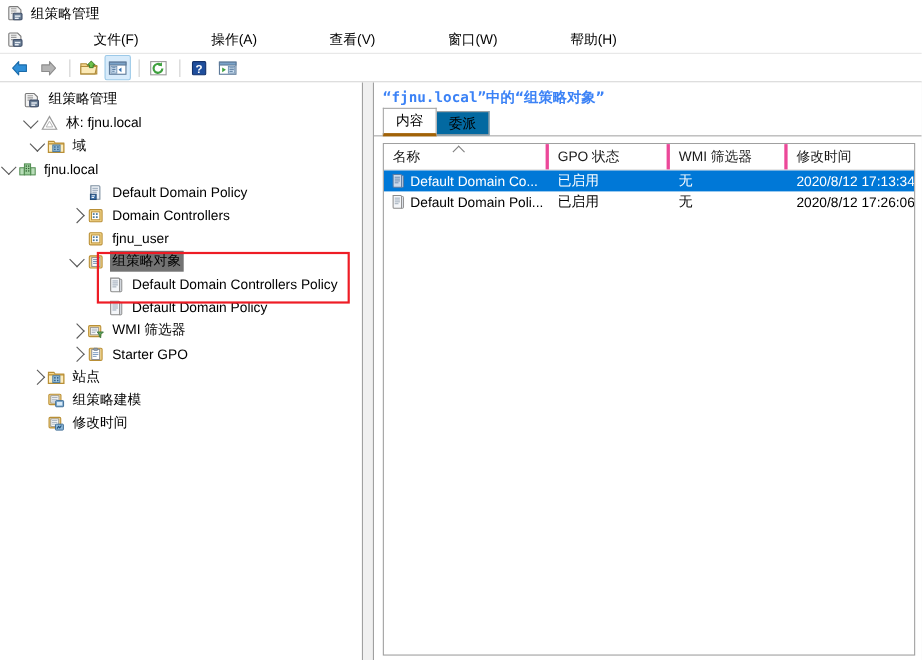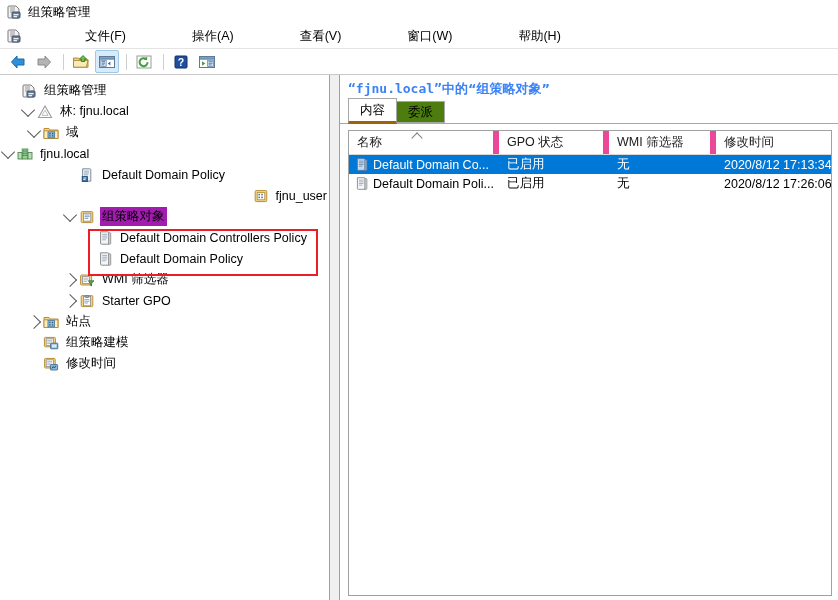--- a/index.html
+++ b/index.html
@@ -141,21 +141,21 @@
     display: flex;
     align-items: center;
     justify-content: center;
   }
   .tnode .tlabel {
     font-size: 12.5px;
     color: #000;
     padding: 1px 2px;
   }
   .tnode.sel-inactive .tlabel {
-    background: #a21caf;
+    background: #737373;
   }
 
   .chev {
     width: 9px;
     height: 9px;
     border-right: 1.6px solid #5a5a5a;
     border-bottom: 1.6px solid #5a5a5a;
   }
   .chev.right { transform: rotate(-45deg); }
   .chev.down  { transform: rotate(45deg); margin-top:-3px; }
@@ -186,21 +186,21 @@
     height: 22px;
     padding-left: 8px;
     position: relative;
     border-bottom: 1px solid #a7a7a7;
     box-sizing: border-box;
   }
   .tab {
     font-size: 12.5px;
     padding: 3px 11px 3px;
     border: 1px solid #a7a7a7;
-    background: #4d7c0f;
+    background: #0369a1;
     margin-right: -1px;
     cursor: default;
     position: relative;
     line-height: 14px;
   }
   .tab.active {
     background: #ffffff;
     border-bottom: 3px solid #a16207;
     z-index: 2;
     margin-bottom: -1px;
@@ -222,21 +222,21 @@
     height: 23px;
     background: #ffffff;
     border-bottom: 1px solid #d8d8d8;
   }
   .lv-th {
     display: flex;
     align-items: center;
     font-size: 12.5px;
     color: #1a1a1a;
     padding-left: 8px;
-    border-right: 6px solid #ec4899;
+    border-right: 3px solid #ec4899;
     box-sizing: border-box;
     position: relative;
     cursor: default;
     white-space: nowrap;
   }
   .lv-th:last-child { border-right: none; }
   .sort-asc {
     position: absolute;
     left: 64px;
     top: 3px;
@@ -446,22 +446,38 @@
           <svg width="16" height="16" viewBox="0 0 16 16">
             <path d="M3.6 1.8h7.2a1 1 0 0 1 1 1v11.4H4.6a1 1 0 0 1-1-1z" fill="#eef2f7" stroke="#7d8ea0" stroke-width="1"></path>
             <path d="M5 4.2h5M5 6h5M5 7.8h4" stroke="#93a4b6" stroke-width="0.9"></path>
             <rect x="3.2" y="9.6" width="5.2" height="4.8" fill="#3b6fa8" stroke="#244a75" stroke-width="0.9"></rect>
             <path d="M4.3 11h3M4.3 12.6h2.2" stroke="#ffffff" stroke-width="0.9"></path>
           </svg>
         </div>
         <div class="tlabel">Default Domain Policy</div>
       </div>
 
-
-      <div class="tnode" style="padding-left:78px;justify-content:flex-end;">
+      <div class="tnode" style="padding-left:62px;">
+        <div class="expander">
+            <span class="chev right"></span>
+          </div>
+        <div class="ticon">
+          <svg width="16" height="16" viewBox="0 0 16 16">
+            <rect x="2.2" y="2.6" width="11.6" height="11" rx="1" fill="#f6d98f" stroke="#b98f36" stroke-width="1"></rect>
+            <rect x="4.2" y="4.6" width="7.6" height="7.2" fill="#ffffff" stroke="#b98f36" stroke-width="0.9"></rect>
+            <rect x="5.4" y="5.8" width="1.6" height="1.6" fill="#4a7a9e"></rect>
+            <rect x="8.2" y="5.8" width="1.6" height="1.6" fill="#4a7a9e"></rect>
+            <rect x="5.4" y="8.6" width="1.6" height="1.6" fill="#4a7a9e"></rect>
+            <rect x="8.2" y="8.6" width="1.6" height="1.6" fill="#4a7a9e"></rect>
+          </svg>
+        </div>
+        <div class="tlabel">Domain Controllers</div>
+      </div>
+
+      <div class="tnode" style="padding-left:78px;">
         <div class="ticon">
           <svg width="16" height="16" viewBox="0 0 16 16">
             <rect x="2.2" y="2.6" width="11.6" height="11" rx="1" fill="#f6d98f" stroke="#b98f36" stroke-width="1"></rect>
             <rect x="4.2" y="4.6" width="7.6" height="7.2" fill="#ffffff" stroke="#b98f36" stroke-width="0.9"></rect>
             <rect x="5.4" y="5.8" width="1.6" height="1.6" fill="#4a7a9e"></rect>
             <rect x="8.2" y="5.8" width="1.6" height="1.6" fill="#4a7a9e"></rect>
             <rect x="5.4" y="8.6" width="1.6" height="1.6" fill="#4a7a9e"></rect>
             <rect x="8.2" y="8.6" width="1.6" height="1.6" fill="#4a7a9e"></rect>
           </svg>
         </div>

